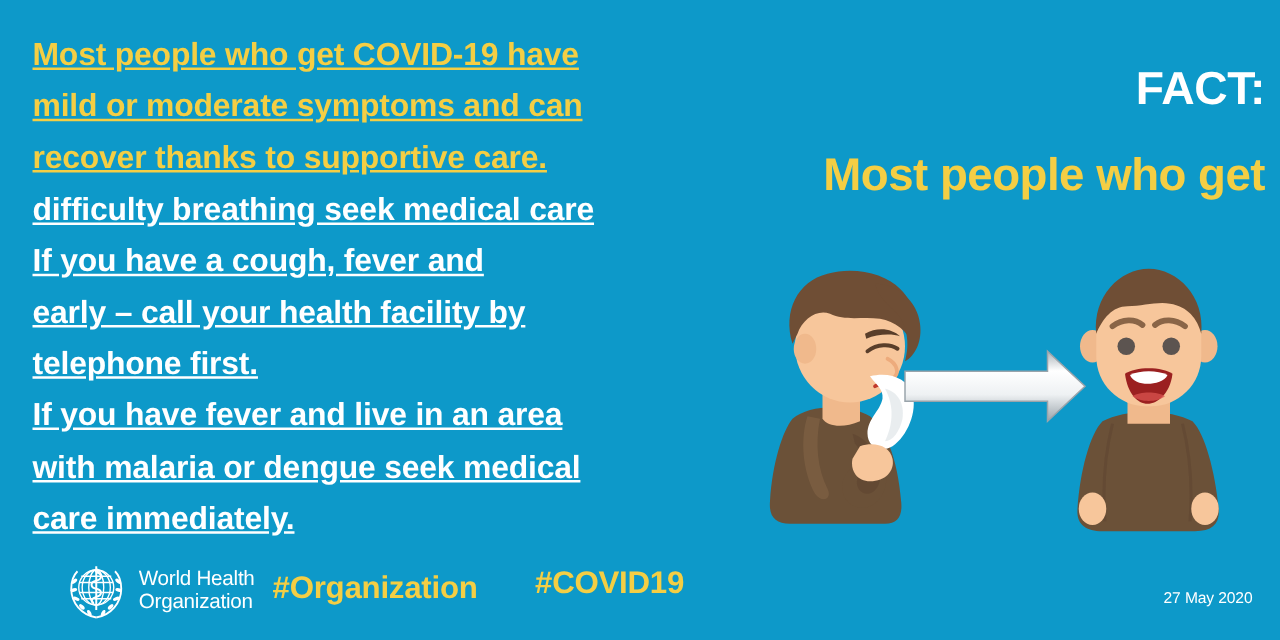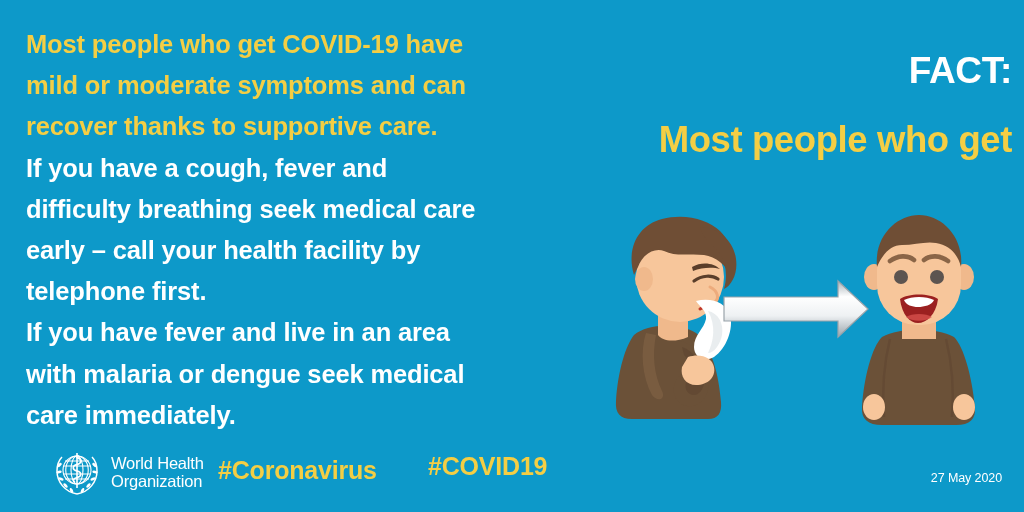--- a/index.html
+++ b/index.html
@@ -24,20 +24,21 @@
     left: 26px;
     top: 24px;
     width: 530px;
   }
   .copy-line {
     font-size: 25.5px;
     font-weight: bold;
     line-height: 41.2px;
     letter-spacing: -0.15px;
     white-space: nowrap;
+    text-decoration: underline;
   }
   .copy-line.accent { color: #f4ce44; }
   .copy-line.plain  { color: #ffffff; }
 
   
   #headline {
     position: absolute;
     right: 12px;
     top: 50px;
     width: 520px;
@@ -110,22 +111,22 @@
 </style>
 </head>
 <body>
 
 <div id="card">
 
   <div id="body-copy">
     <div class="copy-line accent">Most people who get COVID-19 have</div>
     <div class="copy-line accent">mild or moderate symptoms and can</div>
     <div class="copy-line accent">recover thanks to supportive care.</div>
+    <div class="copy-line plain">difficulty breathing seek medical care</div>
     <div class="copy-line plain">If you have a cough, fever and</div>
-    <div class="copy-line plain">difficulty breathing seek medical care</div>
     <div class="copy-line plain">early – call your health facility by</div>
     <div class="copy-line plain">telephone first.</div>
     <div class="copy-line plain">If you have fever and live in an area</div>
     <div class="copy-line plain">with malaria or dengue seek medical</div>
     <div class="copy-line plain">care immediately.</div>
   </div>
 
   <div id="headline">
     <div class="h-fact">FACT:</div>
     <div class="h-line">Most people who get</div>
@@ -266,18 +267,18 @@
                  C 60 50, 60 59, 50 61 C 43 62.5, 41 67, 45 70" fill="none" stroke="#ffffff" stroke-width="3.2" stroke-linecap="round"></path>
         <circle cx="51" cy="19" r="3.4" fill="#ffffff"></circle>
       </g>
     </svg>
     <div class="who-words">
       <div>World Health</div>
       <div>Organization</div>
     </div>
   </div>
 
-  <div class="hashtag" id="hashtag-corona">#Coronavirus</div>
+  <div class="hashtag" id="hashtag-corona">#Organization</div>
   <div class="hashtag" id="hashtag-covid">#COVID19</div>
 
   <div id="date-stamp">27 May 2020</div>
 
 </div>
 
 </body></html>

